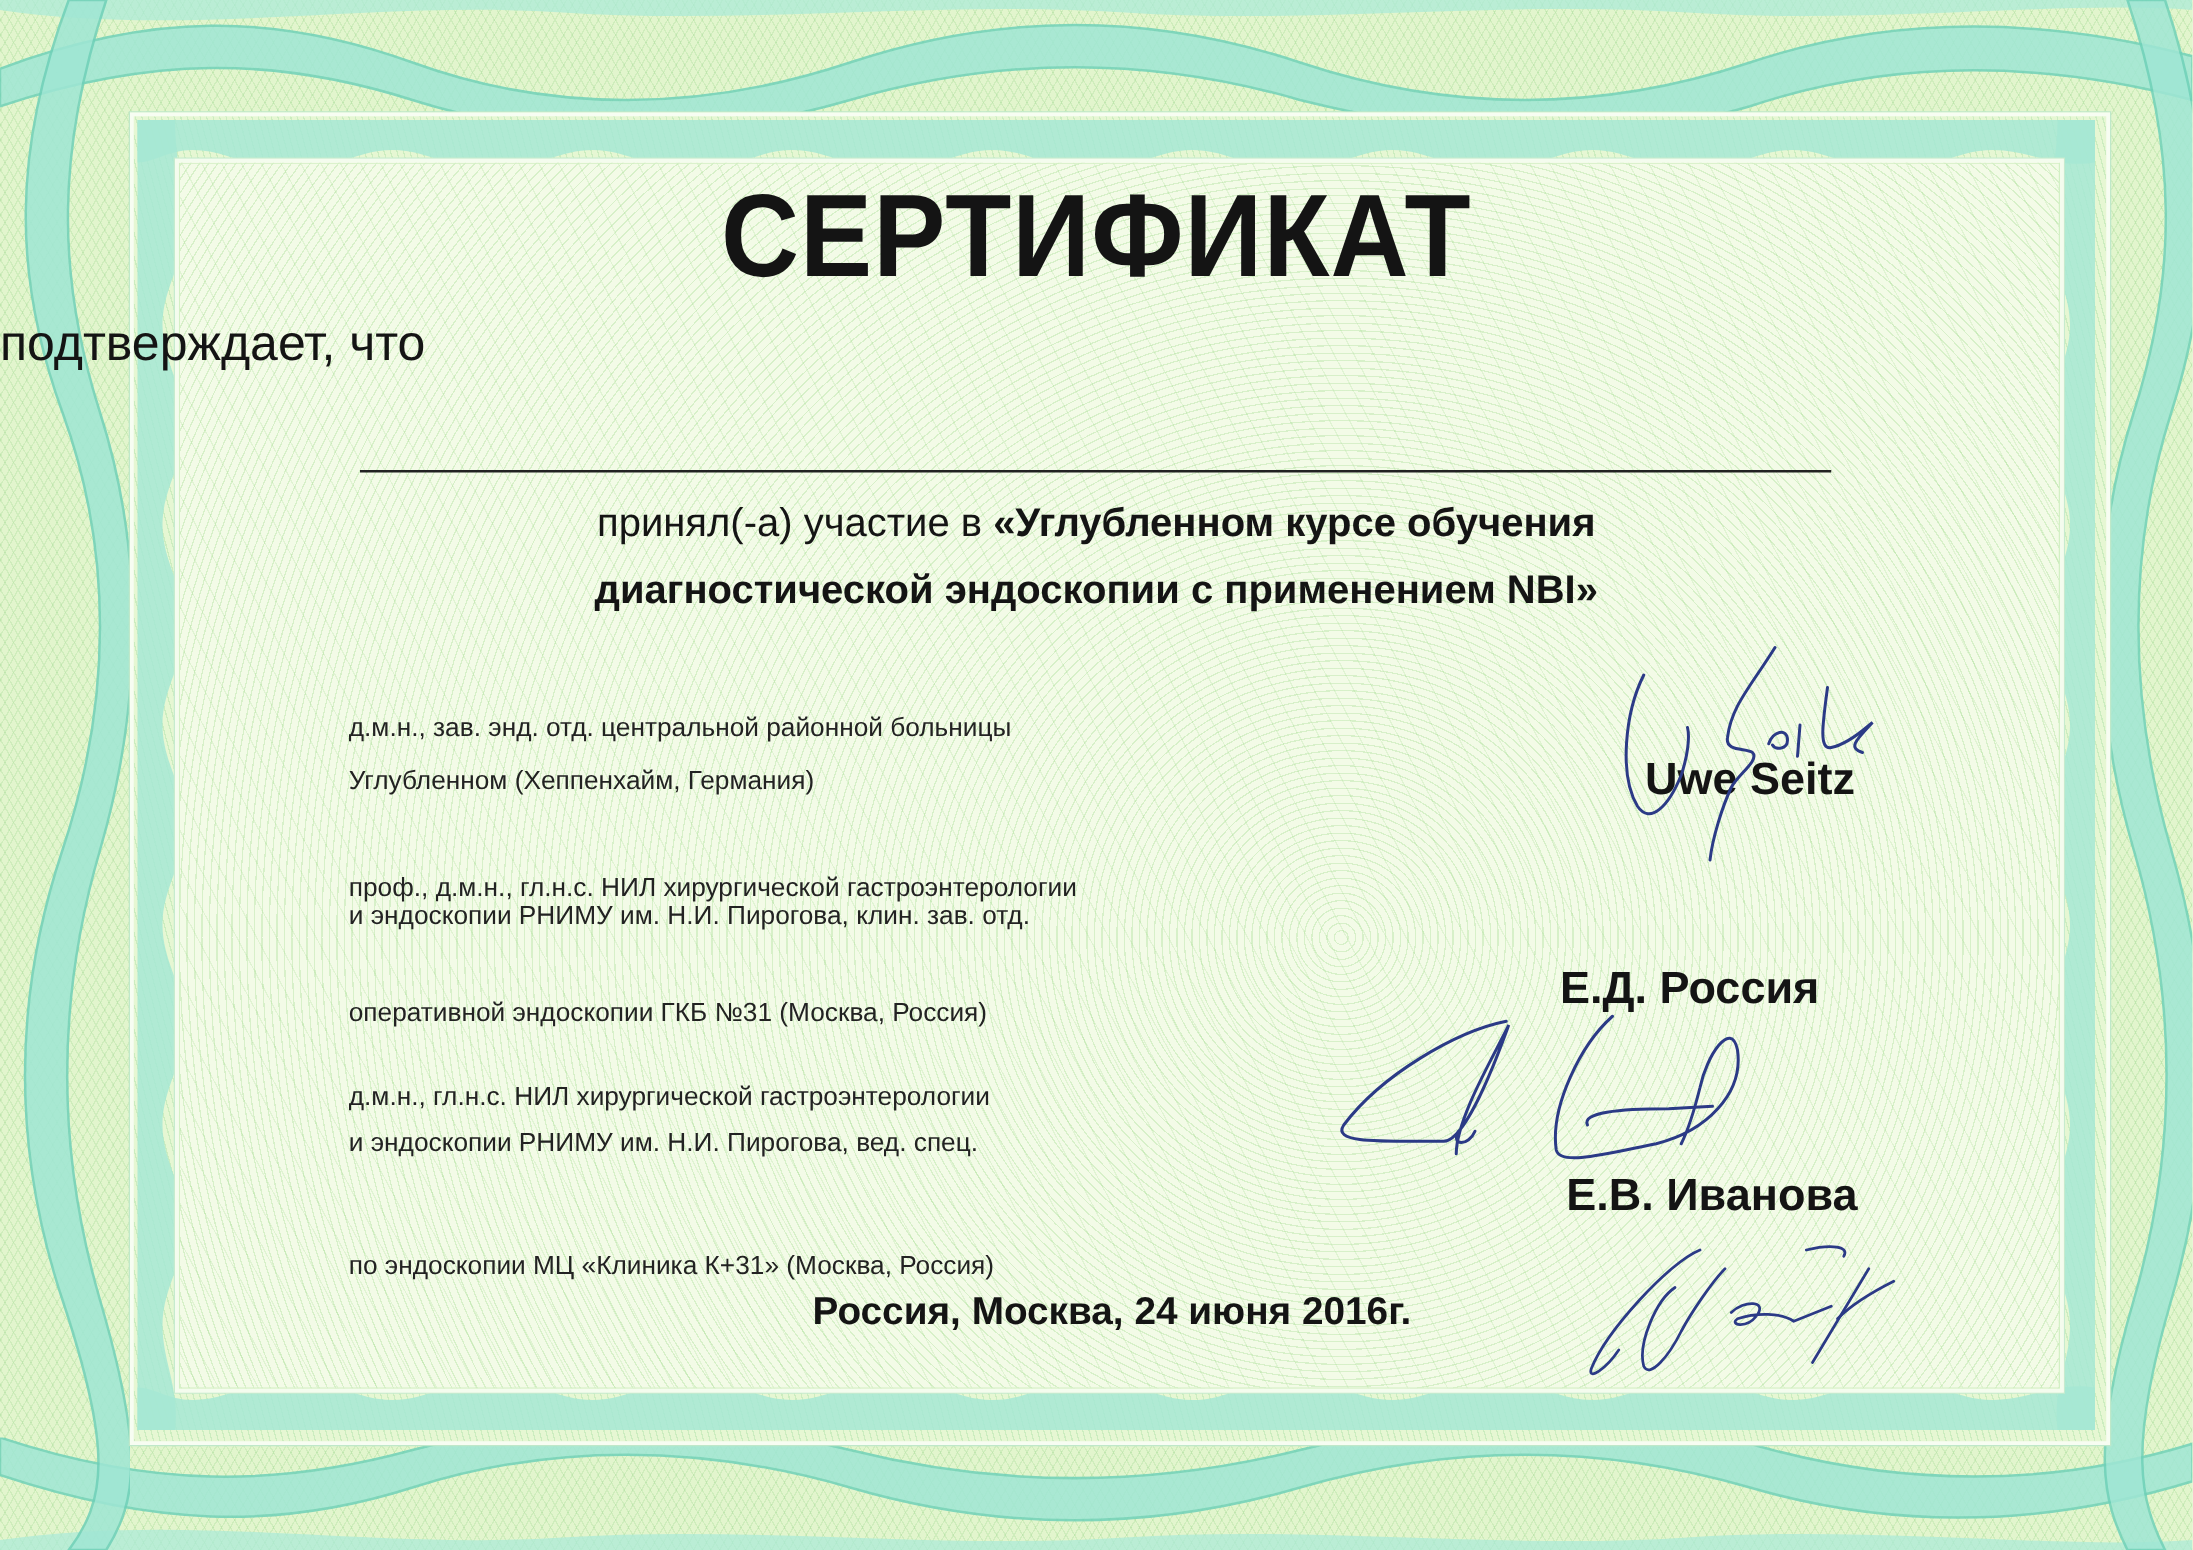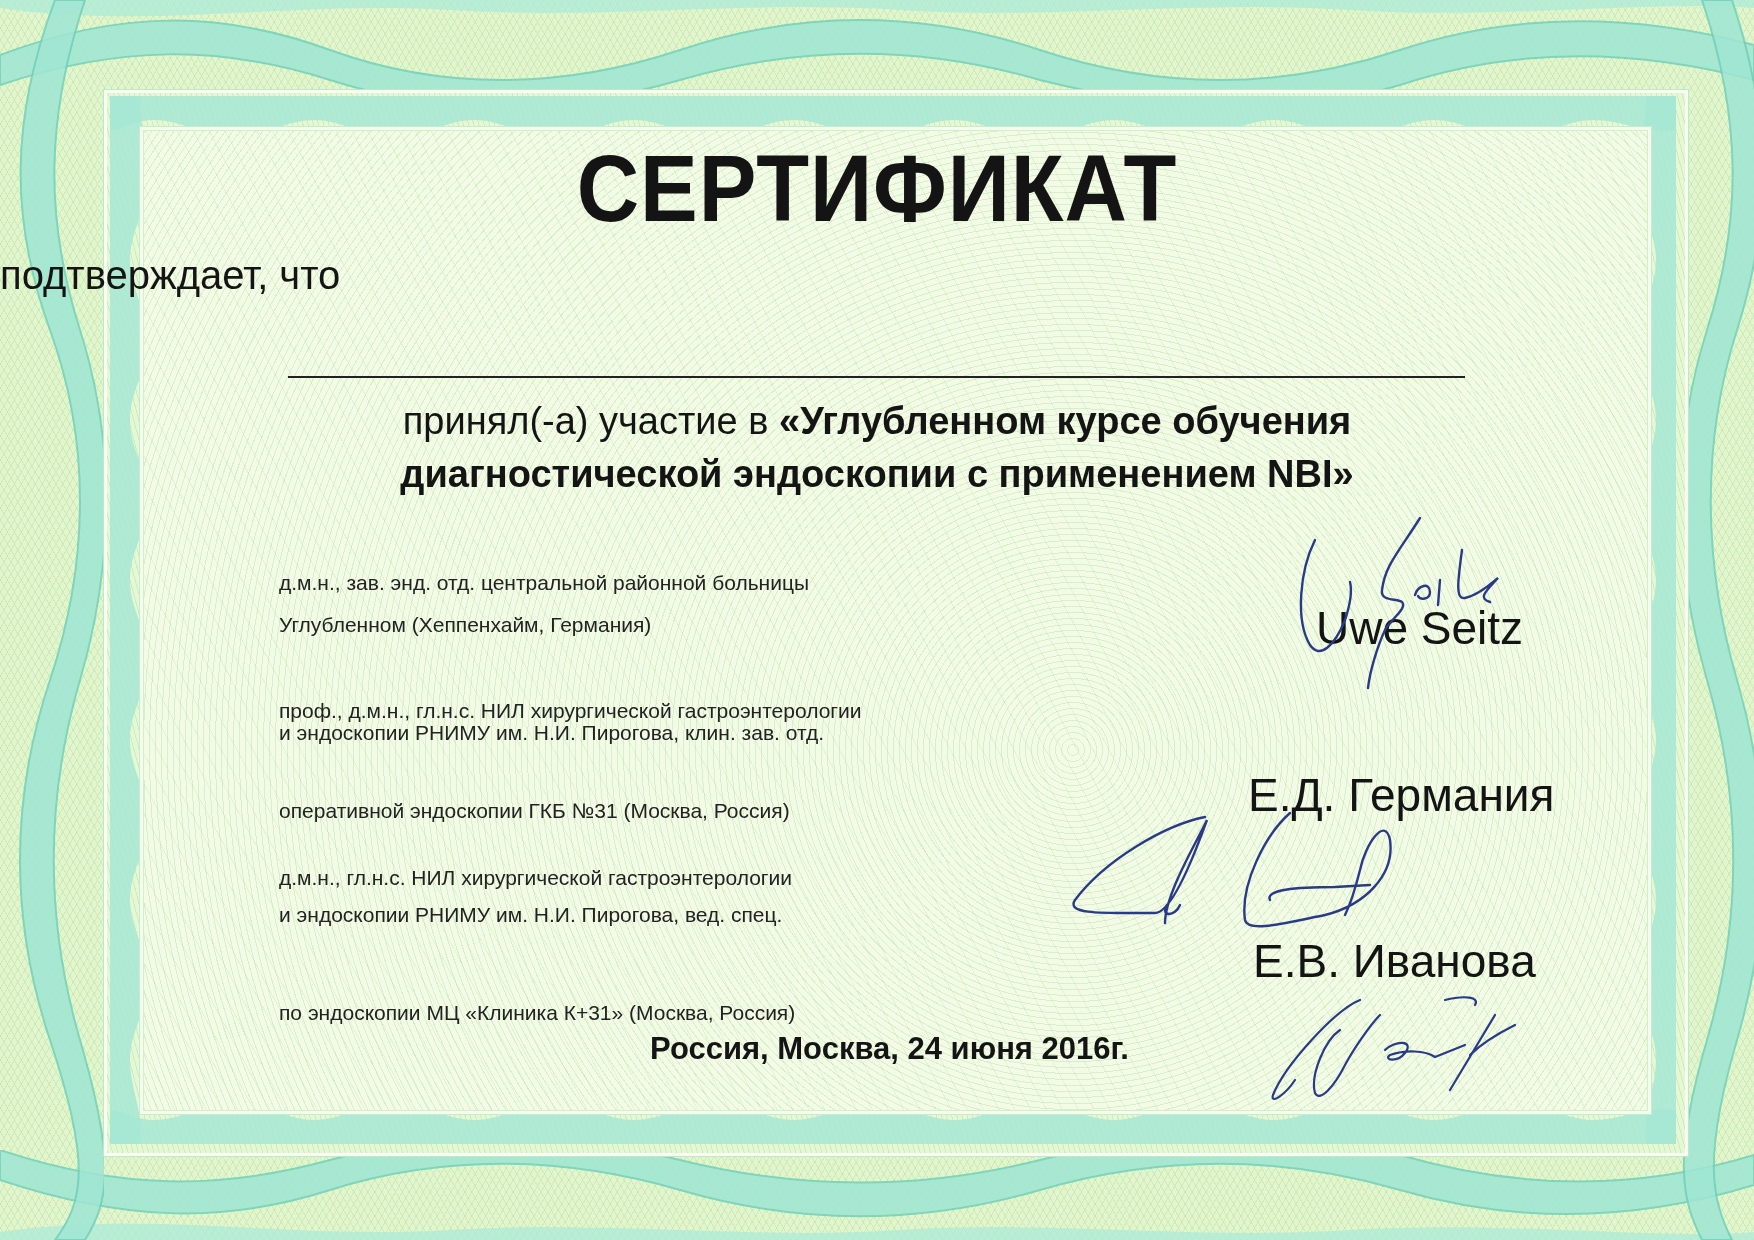--- a/index.html
+++ b/index.html
@@ -39,26 +39,26 @@
       overflow: hidden;
     }
     .abs { position: absolute; white-space: nowrap; }
     .title {
       left: 0; width: 1754px; top: 142px; text-align: center;
       font-size: 94px; font-weight: bold; letter-spacing: 1px; line-height: 1;
       transform: scaleX(0.92);
     }
     .subtitle { left: 0; width: 1754px; top: 255px; font-size: 40px; line-height: 1; }
     .blank-line { left: 288px; top: 376px; width: 1177px; height: 0; border-top: 2px solid #222; }
-    .course { left: 0; width: 1754px; text-align: center; font-size: 38px; line-height: 1; }
+    .course { left: 0; width: 1754px; text-align: center; font-size: 32px; line-height: 1; }
     .course b { font-weight: bold; }
     .course1 { top: 402px; }
     .course2 { top: 455px; }
     .aff { left: 279px; font-size: 21px; line-height: 1; color: #222; }
-    .signame { font-size: 46px; font-weight: normal; line-height: 1; }
+    .signame { font-size: 36px; font-weight: bold; line-height: 1; }
     .place { left: 0; width: 1754px; text-align: center; top: 1033px; font-size: 31px; font-weight: bold; line-height: 1; padding-left: 25px; box-sizing: border-box; }
     .sig { position: absolute; pointer-events: none; }
   </style>
 </head>
 <body>
 
 <div class="outer-bg"></div>
 
 <div class="wave-band" style="left:0;top:0;width:1754px;height:90px;">
   <svg viewBox="0 0 1754 90" preserveAspectRatio="none">
@@ -106,21 +106,21 @@
   <b>диагностической эндоскопии с применением NBI»</b>
 </div>
 
 <div class="abs aff" style="top:572px;">д.м.н., зав. энд. отд. центральной районной больницы</div>
 <div class="abs aff" style="top:614px;">Углубленном (Хеппенхайм, Германия)</div>
 <div class="abs signame" style="left:1316px;top:605px;">Uwe Seitz</div>
 
 <div class="abs aff" style="top:700px;">проф., д.м.н., гл.н.с. НИЛ хирургической гастроэнтерологии</div>
 <div class="abs aff" style="top:722px;">и эндоскопии РНИМУ им. Н.И. Пирогова, клин. зав. отд.</div>
 <div class="abs aff" style="top:800px;">оперативной эндоскопии ГКБ №31 (Москва, Россия)</div>
-<div class="abs signame" style="left:1248px;top:772px;">Е.Д. Германия</div>
+<div class="abs signame" style="left:1248px;top:772px;">Е.Д. Россия</div>
 
 <div class="abs aff" style="top:867px;">д.м.н., гл.н.с. НИЛ хирургической гастроэнтерологии</div>
 <div class="abs aff" style="top:904px;">и эндоскопии РНИМУ им. Н.И. Пирогова, вед. спец.</div>
 <div class="abs aff" style="top:1002px;">по эндоскопии МЦ «Клиника К+31» (Москва, Россия)</div>
 <div class="abs signame" style="left:1253px;top:938px;">Е.В. Иванова</div>
 
 <div class="abs place">Россия, Москва, 24 июня 2016г.</div>
 
 <svg class="sig" style="left:1290px;top:510px;" width="240" height="190" viewBox="0 0 240 190">
   <g fill="none" stroke="#2b3a86" stroke-width="2.4" stroke-linecap="round">

